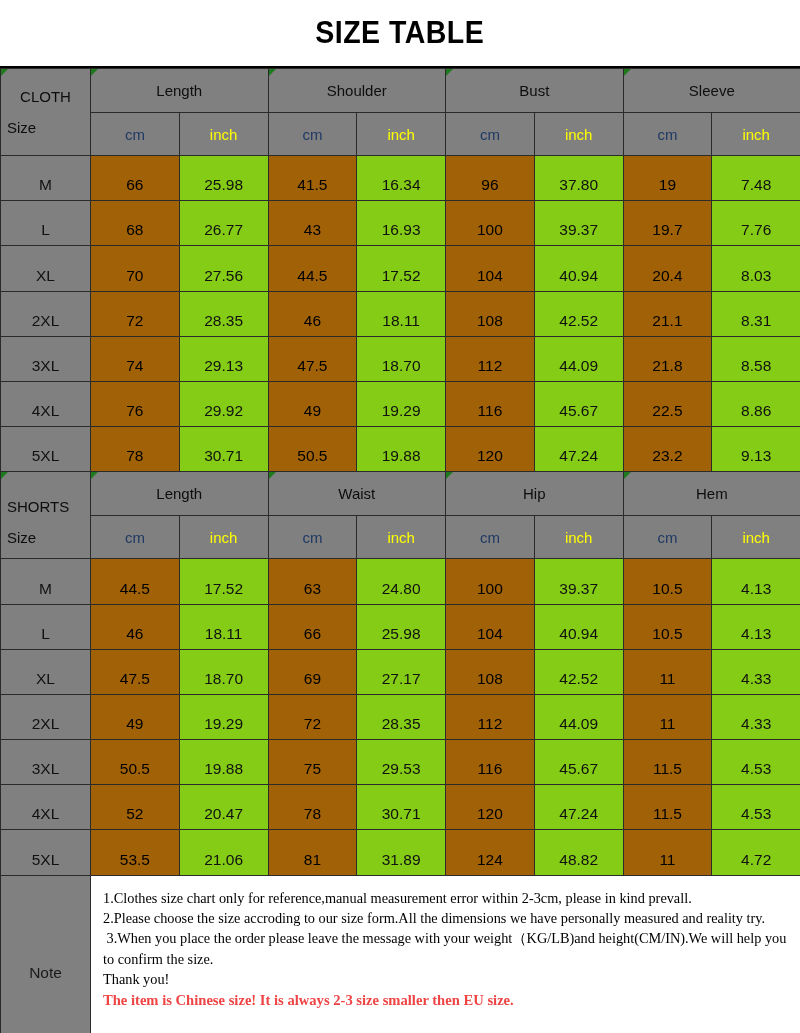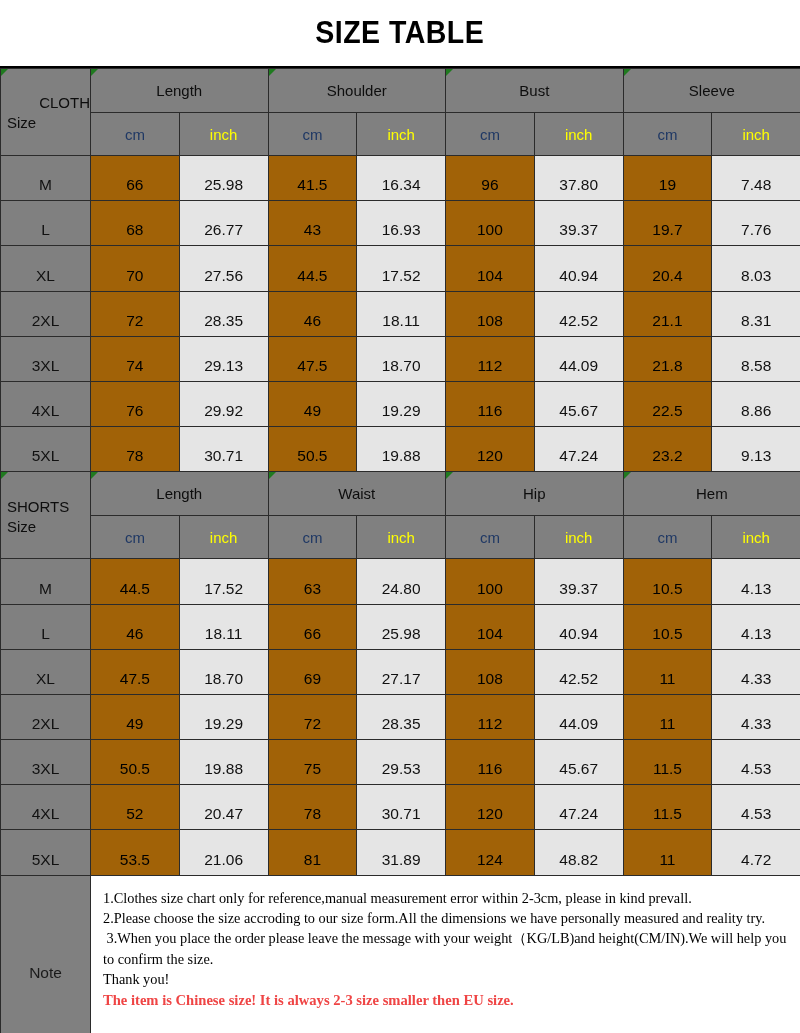--- a/index.html
+++ b/index.html
@@ -101,49 +101,49 @@
   }
   .corner .flag {
     position: absolute;
     top: 0; left: 0;
     width: 0; height: 0;
     border-top: 7px solid #1f7a1f;
     border-right: 7px solid transparent;
   }
   .corner .l1 {
     display: block;
-    text-align: right;
+    text-align: center;
     padding: 0 0;
     margin-top: 0;
   }
   .corner .l2 {
     display: block;
     text-align: left;
     padding-left: 6px;
-    margin-top: 3px;
+    margin-top: 14px;
   }
 
   
   tr.datarow td { height: 45.2px; }
   td.sizecell {
     background: #808080;
     font-size: 15.5px;
     color: #111111;
     vertical-align: bottom;
     padding-bottom: 6px;
   }
   td.cmcell {
     background: #a16207;
     color: #000000;
     font-size: 15.5px;
     vertical-align: bottom;
     padding-bottom: 6px;
   }
   td.inchcell {
-    background: #e5e5e5;
+    background: #84cc16;
     color: #111111;
     font-size: 15.5px;
     vertical-align: bottom;
     padding-bottom: 6px;
   }
 
   
   td.notelabel {
     background: #808080;
     color: #1a1a1a;

